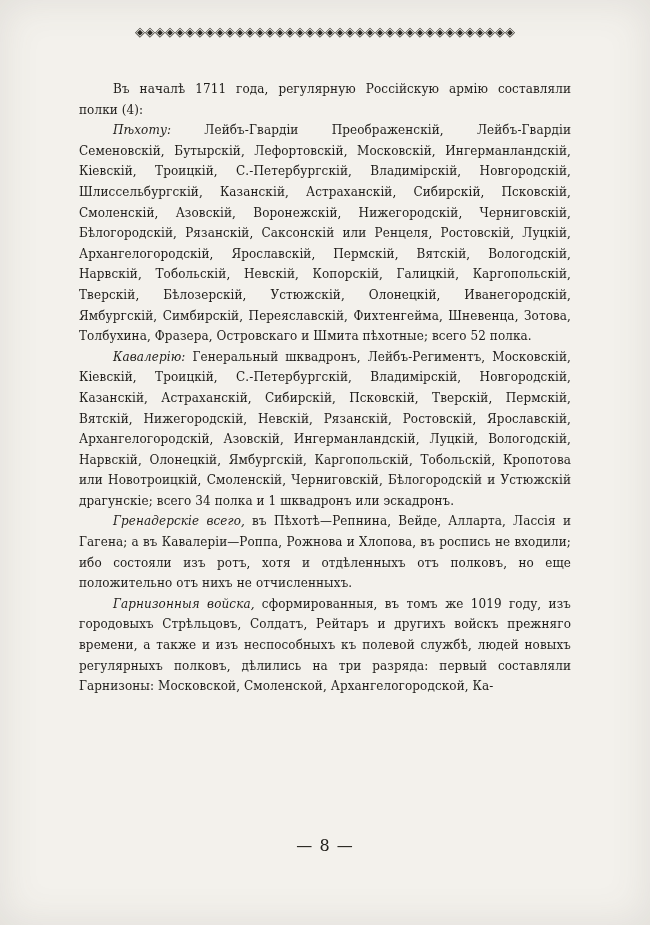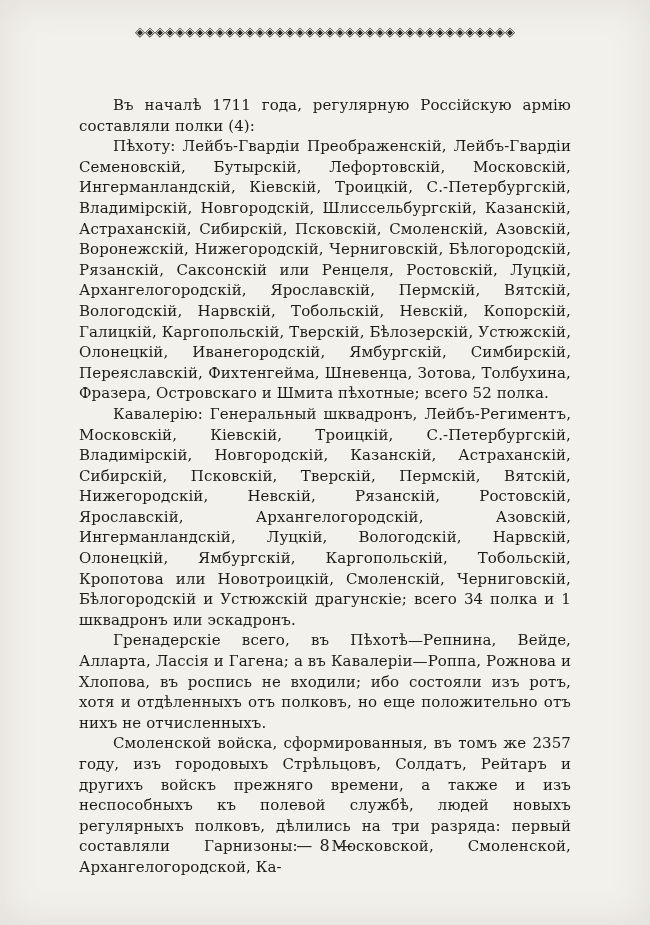--- a/index.html
+++ b/index.html
@@ -30,31 +30,31 @@
     letter-spacing: 0px;
     color: #2b2923;
     white-space: nowrap;
     overflow: hidden;
   }
   .text-block {
     position: absolute;
     top: 79px;
     left: 79px;
     width: 492px;
-    font-size: 15px;
+    font-size: 12px;
     line-height: 20.6px;
     text-align: justify;
     letter-spacing: 0.1px;
-    margin-top: 16px;
   }
   .para {
     margin: 0;
     text-indent: 34px;
   }
   .lead {
+    font-style: italic;
   }
   .page-number {
     position: absolute;
     top: 836px;
     left: 0;
     width: 100%;
     text-align: center;
     font-size: 16px;
     color: #23211d;
     letter-spacing: 1px;
@@ -70,19 +70,19 @@
   <div class="text-block">
 
     <p class="para"><span class="lead"></span><span>Въ началѣ 1711 года, регулярную Россійскую армію составляли полки (4):</span></p>
 
     <p class="para"><span class="lead">Пѣхоту:</span><span> Лейбъ-Гвардіи Преображенскій, Лейбъ-Гвардіи Семеновскій, Бутырскій, Лефортовскій, Московскій, Ингерманландскій, Кіевскій, Троицкій, С.-Петербургскій, Владимірскій, Новгородскій, Шлиссельбургскій, Казанскій, Астраханскій, Сибирскій, Псковскій, Смоленскій, Азовскій, Воронежскій, Нижегородскій, Черниговскій, Бѣлогородскій, Рязанскій, Саксонскій или Ренцеля, Ростовскій, Луцкій, Архангелогородскій, Ярославскій, Пермскій, Вятскій, Вологодскій, Нарвскій, Тобольскій, Невскій, Копорскій, Галицкій, Каргопольскій, Тверскій, Бѣлозерскій, Устюжскій, Олонецкій, Иванегородскій, Ямбургскій, Симбирскій, Переяславскій, Фихтенгейма, Шневенца, Зотова, Толбухина, Фразера, Островскаго и Шмита пѣхотные; всего 52 полка.</span></p>
 
     <p class="para"><span class="lead">Кавалерію:</span><span> Генеральный шквадронъ, Лейбъ-Региментъ, Московскій, Кіевскій, Троицкій, С.-Петербургскій, Владимірскій, Новгородскій, Казанскій, Астраханскій, Сибирскій, Псковскій, Тверскій, Пермскій, Вятскій, Нижегородскій, Невскій, Рязанскій, Ростовскій, Ярославскій, Архангелогородскій, Азовскій, Ингерманландскій, Луцкій, Вологодскій, Нарвскій, Олонецкій, Ямбургскій, Каргопольскій, Тобольскій, Кропотова или Новотроицкій, Смоленскій, Черниговскій, Бѣлогородскій и Устюжскій драгунскіе; всего 34 полка и 1 шквадронъ или эскадронъ.</span></p>
 
     <p class="para"><span class="lead">Гренадерскіе всего,</span><span> въ Пѣхотѣ—Репнина, Вейде, Алларта, Лассія и Гагена; а въ Кавалеріи—Роппа, Рожнова и Хлопова, въ роспись не входили; ибо состояли изъ ротъ, хотя и отдѣленныхъ отъ полковъ, но еще положительно отъ нихъ не отчисленныхъ.</span></p>
 
-    <p class="para"><span class="lead">Смоленской войска,</span><span> сформированныя, въ томъ же 2357 году, изъ городовыхъ Стрѣльцовъ, Солдатъ, Рейтаръ и другихъ войскъ прежняго времени, а также и изъ неспособныхъ къ полевой службѣ, людей новыхъ регулярныхъ полковъ, дѣлились на три разряда: первый составляли Гарнизоны: Московской, Смоленской, Архангелогородской, Ка-</span></p>
+    <p class="para"><span class="lead">Гарнизонныя войска,</span><span> сформированныя, въ томъ же 1019 году, изъ городовыхъ Стрѣльцовъ, Солдатъ, Рейтаръ и другихъ войскъ прежняго времени, а также и изъ неспособныхъ къ полевой службѣ, людей новыхъ регулярныхъ полковъ, дѣлились на три разряда: первый составляли Гарнизоны: Московской, Смоленской, Архангелогородской, Ка-</span></p>
 
   </div>
 
   <div class="page-number">— 8 —</div>
 
 </div>
 
 </body></html>

